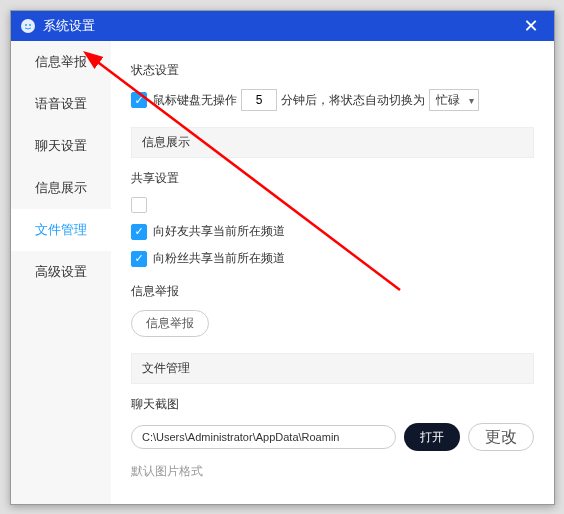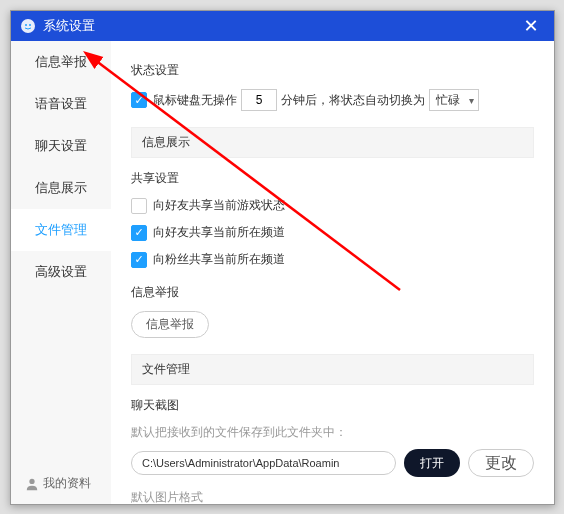--- a/index.html
+++ b/index.html
@@ -52,64 +52,55 @@
 
   <div class="content">
     <div class="sidebar">
       <div class="sidebar-item">信息举报</div>
       <div class="sidebar-item">语音设置</div>
       <div class="sidebar-item">聊天设置</div>
       <div class="sidebar-item">信息展示</div>
       <div class="sidebar-item active">文件管理</div>
       <div class="sidebar-item">高级设置</div>
       <div class="sidebar-spacer"></div>
-      <div class="sidebar-bottom">
-        <svg width="14" height="14" viewBox="0 0 16 16">
-            <circle cx="8" cy="5" r="3" fill="#999"></circle>
-            <path d="M2 15 Q2 10 8 10 Q14 10 14 15 Z" fill="#999"></path>
-          </svg>
-        <span>我的资料</span>
-      </div>
     </div>
 
     <div class="main">
       <div class="section-title">状态设置</div>
       <div class="row">
         <span class="checkbox checked">✓</span>
         <span>鼠标键盘无操作</span>
         <input class="num-input" value="5" style="">
         <span>分钟后，将状态自动切换为</span>
         <span class="select">
             <span>忙碌</span>
           </span>
       </div>
 
       <div class="sub-header">信息展示</div>
 
       <div class="section-title">共享设置</div>
       <div class="row">
           <span class="checkbox"></span>
-          <span>向好友共享当前游戏状态</span>
         </div>
       <div class="row">
           <span class="checkbox checked">✓</span>
           <span>向好友共享当前所在频道</span>
         </div>
       <div class="row">
           <span class="checkbox checked">✓</span>
           <span>向粉丝共享当前所在频道</span>
         </div>
 
       <div class="section-title" style="margin-top:16px">信息举报</div>
       <span class="pill-btn">信息举报</span>
 
       <div class="sub-header">文件管理</div>
 
       <div class="section-title">聊天截图</div>
-      <div class="hint">默认把接收到的文件保存到此文件夹中：</div>
       <div class="path-row">
         <div class="path-input">
             <span>C:\Users\Administrator\AppData\Roamin</span>
           </div>
         <button class="btn-primary">打开</button>
         <button class="btn-outline">更改</button>
       </div>
 
       <div class="hint" style="margin-top:12px">默认图片格式</div>
     </div>

